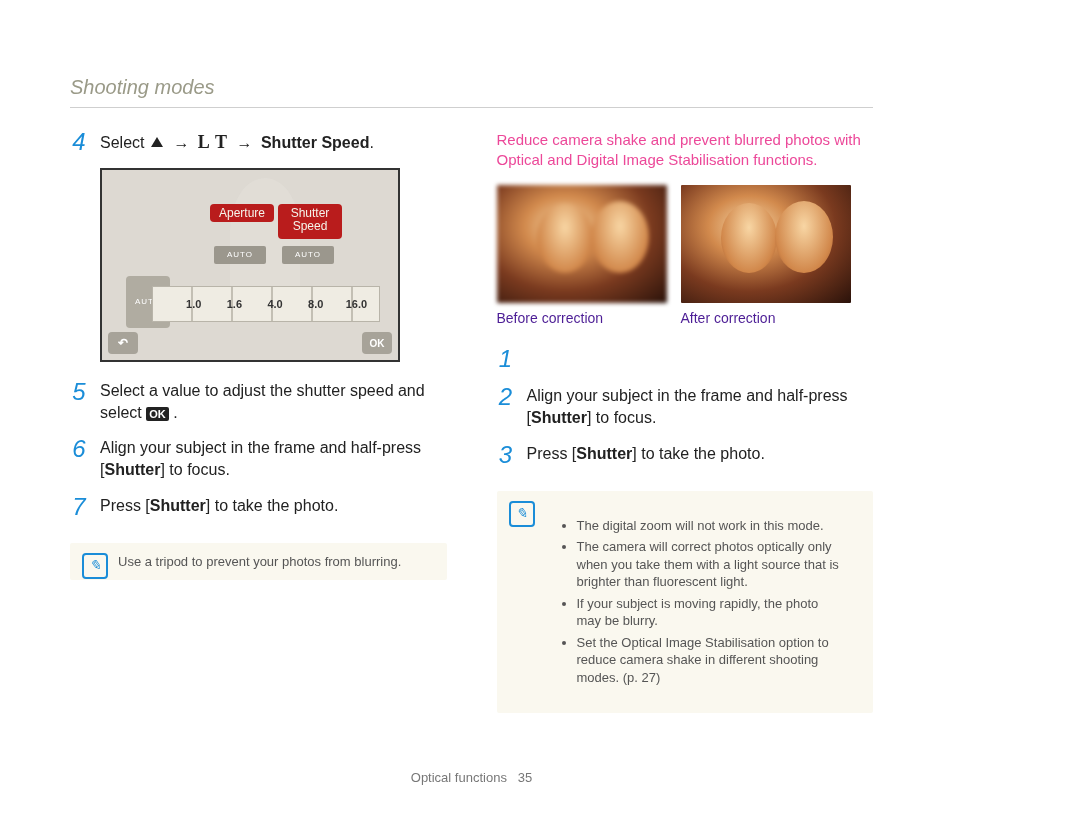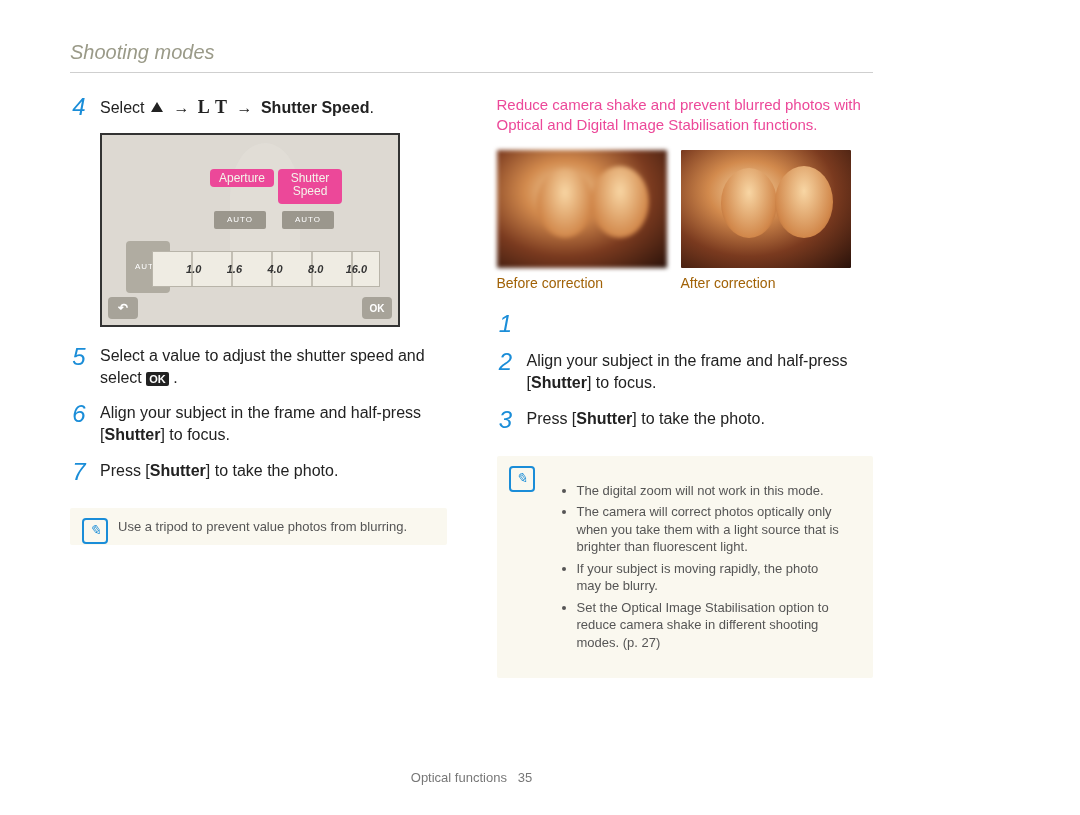--- a/index.html
+++ b/index.html
@@ -11,21 +11,21 @@
     font-family: Arial, Helvetica, sans-serif;
     color: #222;
     font-size: 15px;
     line-height: 1.35;
   }
   .page {
     position: relative;
     width: 943px;
     height: 815px;
     box-sizing: border-box;
-    padding: 39px 70px 40px 70px;
+    padding: 74px 70px 40px 70px;
   }
   .header {
     color: #9a9a88;
     font-size: 20px;
     font-style: italic;
     padding-bottom: 6px;
     border-bottom: 1px solid #cfcfcf;
     margin-bottom: 22px;
   }
   .cols {
@@ -163,21 +163,21 @@
     left: 55%; top: 8px;
     transform: translateX(-50%);
     width: 70px;
     height: 130px;
     background: #e9e6df;
     border-radius: 40px 40px 20px 20px / 60px 60px 20px 20px;
     opacity: 0.35;
   }
   .lcd .aperture-chip, .lcd .shutter-chip {
     position: absolute;
-    background: #ec4899;
+    background: #b91c1c;
     color: #f5f3ea;
     font-size: 12px;
     text-align: center;
     width: 60px;
     border-radius: 4px;
     padding: 3px 2px 2px 2px;
     line-height: 1.1;
   }
   .lcd .aperture-chip { top: 34px; left: 108px; }
   .lcd .shutter-chip  { top: 34px; left: 176px; height: 30px; }
@@ -211,21 +211,20 @@
     );
     border: 1px solid #b8b4a9;
   }
   .lcd .scale-bar .tick {
     position: absolute;
     top: 10px;
     font-size: 11px;
     font-weight: bold;
     color: #333;
     transform: translateX(-50%);
-    font-style: italic;
   }
   .lcd .slider-handle {
     position: absolute;
     top: 106px;
     left: 24px;
     width: 44px;
     height: 52px;
     background: #b0aca1;
     border-radius: 4px;
   }
@@ -313,21 +312,21 @@
     background: radial-gradient(ellipse at 50% 35%, #f8d6a4 0%, #d1874a 70%, #8d4b25 100%);
   }
   .captions {
     display: flex;
     gap: 14px;
     margin-bottom: 20px;
   }
   .captions span {
     width: 170px;
     font-size: 14px;
-    color: #a16207;
+    color: #4c1d95;
   }
 
   .footer {
     position: absolute;
     bottom: 28px;
     left: 0; right: 0;
     text-align: center;
     font-size: 13px;
     color: #777;
   }
@@ -391,21 +390,21 @@
 
       <div class="step">
         <div class="step-num">7</div>
         <div class="step-body">
           <span>Press [</span><span class="bold">Shutter</span><span>] to take the photo.</span>
         </div>
       </div>
 
       <div class="note">
         <div class="note-icon">✎</div>
-        <span>Use a tripod to prevent value photos from blurring.</span>
+        <span>Use a tripod to prevent your photos from blurring.</span>
       </div>
     </div>
 
     <div class="col">
 
       <div class="desc">Reduce camera shake and prevent blurred photos with Optical and Digital Image Stabilisation functions.</div>
 
       <div class="compare">
         <div class="photo blurred"></div>
         <div class="photo"></div>

